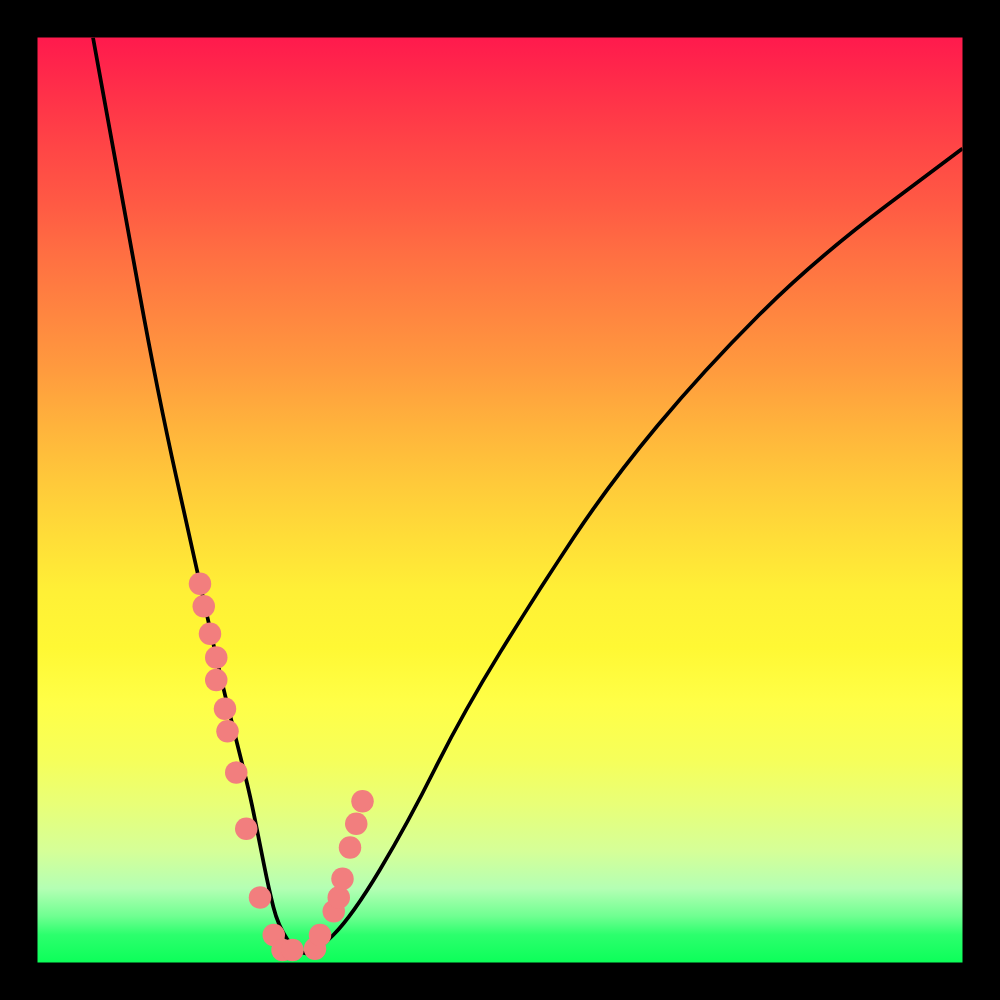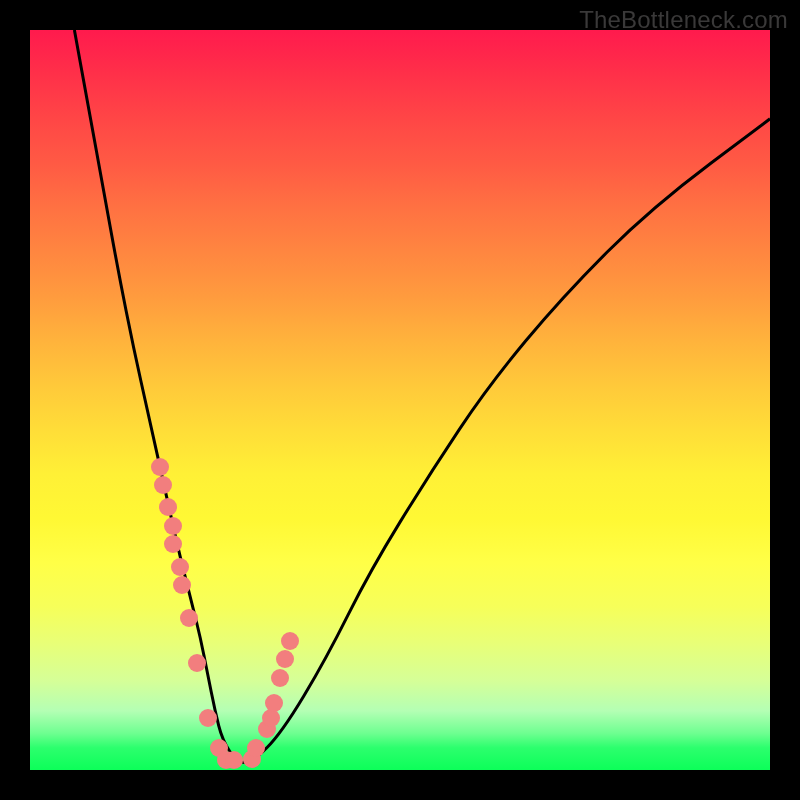--- a/index.html
+++ b/index.html
@@ -78,21 +78,20 @@
     margin-left: -9px;
     margin-top: -9px;
     border-radius: 50%;
     background: #f27e7e;
   }
 </style>
 </head>
 <body>
 
 <div class="frame">
-  <div class="watermark">TheBottleneck.com</div>
 
   <div class="plot-area">
     <svg class="curve" viewBox="0 0 740 740" preserveAspectRatio="none">
       <path id="curve-path" class="curve-path" d="M 44.4 0.0 Q 44.4 0.0 51.8 40.7 Q 59.2 81.4 66.6 122.1 Q 74.0 162.8 81.4 203.5 Q 88.8 244.2 96.2 281.2 Q 103.6 318.2 111.0 351.5 Q 118.4 384.8 125.8 418.1 Q 133.2 451.4 140.6 484.7 Q 148.0 518.0 151.7 532.8 Q 155.4 547.6 159.1 562.4 Q 162.8 577.2 166.5 592.0 Q 170.2 606.8 173.9 625.3 Q 177.6 643.8 181.3 662.3 Q 185.0 680.8 188.7 695.6 Q 192.4 710.4 199.8 721.5 Q 207.2 732.6 214.6 732.6 Q 222.0 732.6 236.8 717.8 Q 251.6 703.0 273.8 666.0 Q 296.0 629.0 318.2 584.6 Q 340.4 540.2 370.0 492.1 Q 399.6 444.0 429.2 399.6 Q 458.8 355.2 495.8 310.8 Q 532.8 266.4 577.2 222.0 Q 621.6 177.6 680.8 133.2 T 740.0 88.8"></path>
     </svg>
     <div id="dots-layer">
         <div class="dot" style="left: 129.5px; top: 436.6px;"></div>
         <div class="dot" style="left: 133.2px; top: 455.1px;"></div>
         <div class="dot" style="left: 138.38px; top: 477.3px;"></div>
         <div class="dot" style="left: 142.82px; top: 495.8px;"></div>

